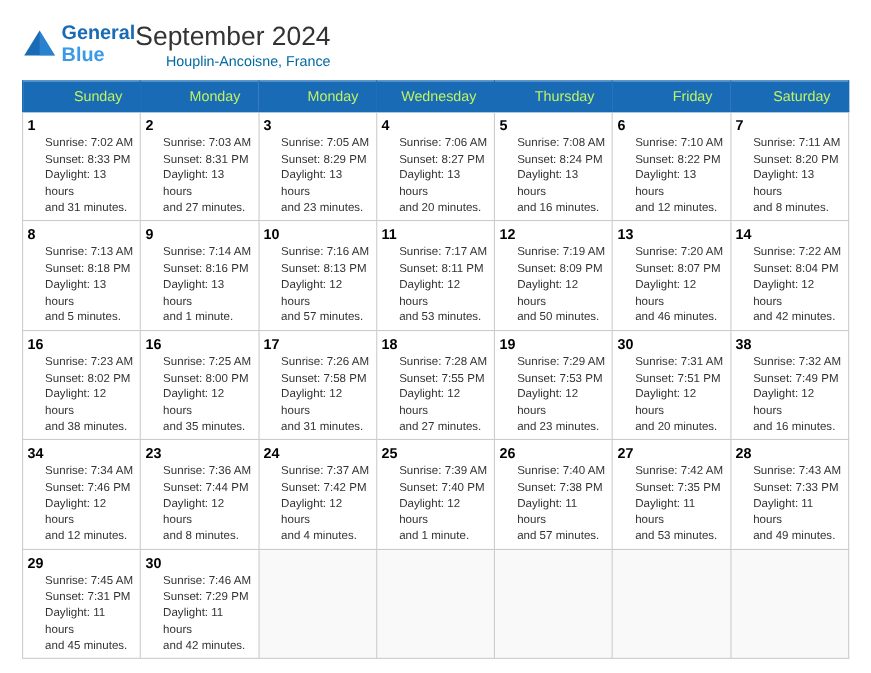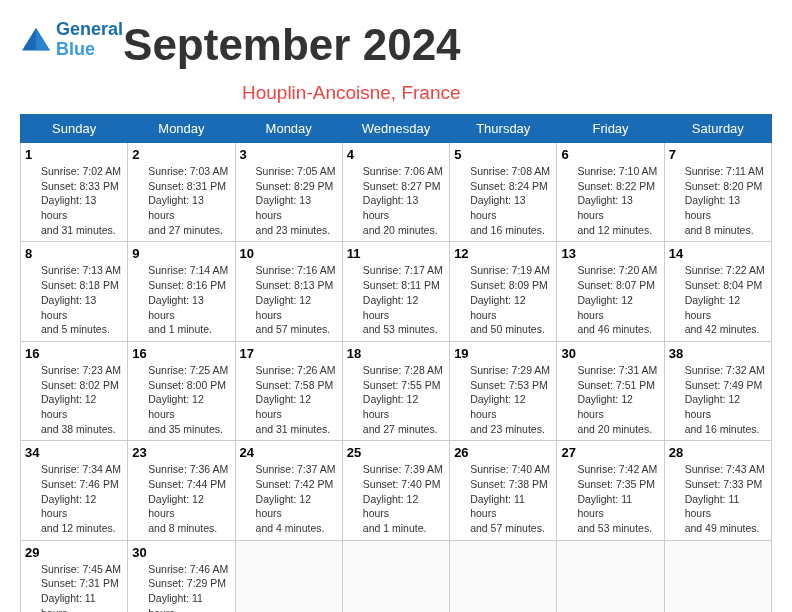--- a/index.html
+++ b/index.html
@@ -30,39 +30,38 @@
       color: #1a6bb5;
     }
     .logo-icon {
       width: 32px;
       height: 28px;
     }
     .title-block {
       text-align: right;
     }
     .month-title {
-      font-size: 44px;
+      font-size: 24px;
       color: #333;
-      font-weight: bold;
+      font-weight: normal;
     }
     .subtitle {
-      font-size: 19px;
-      color: #ef4444;
-      margin-top: 12px;
+      font-size: 13px;
+      color: #0369a1;
     }
     table {
       width: 100%;
       border-collapse: collapse;
       font-size: 11px;
     }
     thead tr th {
       background-color: #1a6bb5;
-      color: #ffffff;
-      padding: 6px 0;
-      text-align: center;
+      color: #bef264;
+      padding: 6px 16px;
+      text-align: right;
       font-size: 13px;
       font-weight: normal;
       border: 1px solid #1a6bb5;
     }
     tbody tr td {
       border: 1px solid #ccc;
       vertical-align: top;
       padding: 4px 4px;
       min-height: 70px;
       width: 107px;

